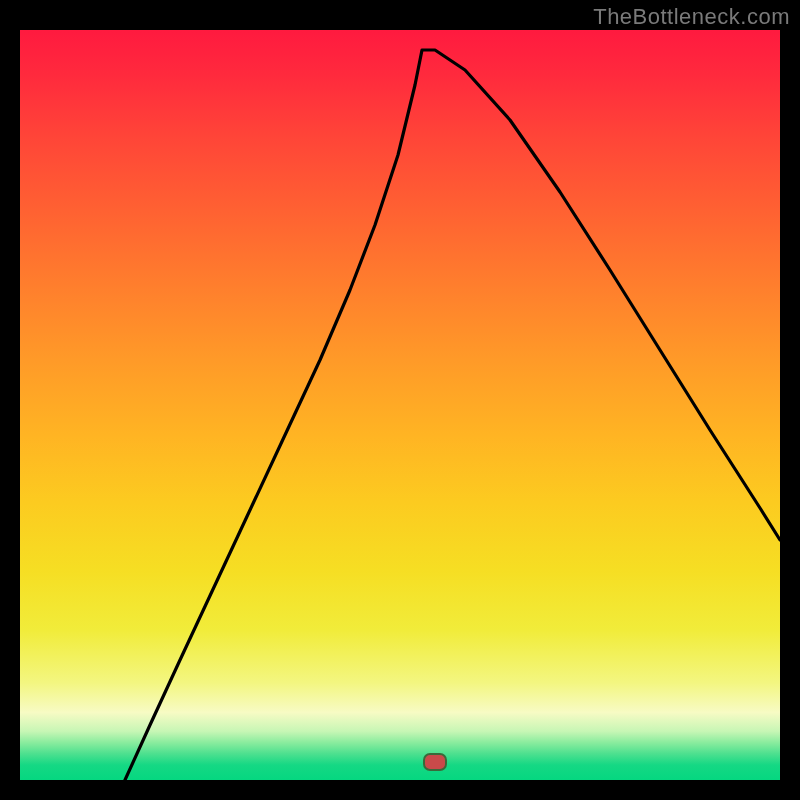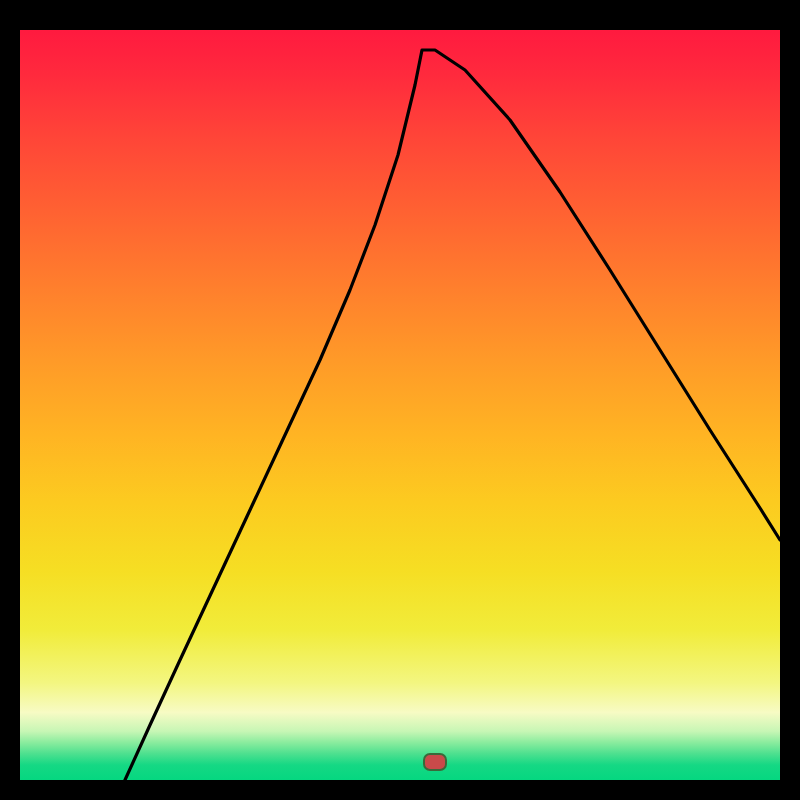--- a/index.html
+++ b/index.html
@@ -82,20 +82,21 @@
     border: 2px solid #3a6a3a;
     z-index: 3;
     transform: translate(-50%, -50%);
   }
 </style>
 </head>
 <body>
 
 <div class="frame">
 
+  <div class="watermark">TheBottleneck.com</div>
 
   <div class="plot-area">
     <div class="gradient"></div>
 
     <svg class="curve-svg" viewBox="0 0 760 750" preserveAspectRatio="none">
       <path id="curve-path" class="curve-path" d="M105 750 L130 695 L160 630 L195 555 L230 480 L265 405 L300 330 L330 260 L355 195 L378 125 L395 55 L402 20 L415 20 L445 40 L490 90 L540 162 L590 240 L640 320 L690 400 L740 478 L760 510"></path>
     </svg>
 
     <div id="marker" class="marker" style="left: 415px; top: 732px;"></div>
   </div>

